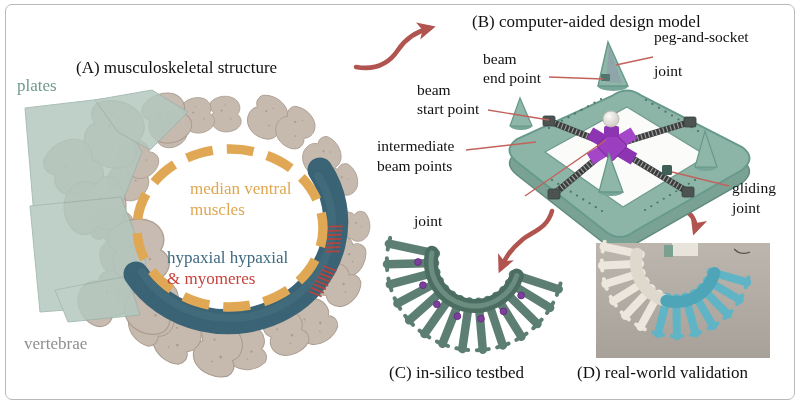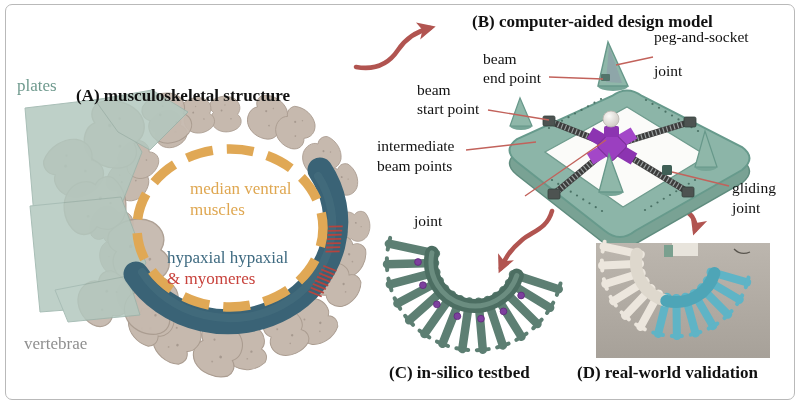--- a/index.html
+++ b/index.html
@@ -8,21 +8,21 @@
   }
   html,body{margin:0;padding:0;background:#fff;}
   #fig{position:relative;width:800px;height:407px;background:#ffffff;overflow:hidden;
        font-family:"Liberation Serif","DejaVu Serif",serif;}
   #frame-border{position:absolute;left:5px;top:4px;right:5px;bottom:7px;
        border:1.5px solid #b9b9b9;border-radius:7px;pointer-events:none;}
   #art{position:absolute;left:0;top:0;}
   .lbl{position:absolute;white-space:nowrap;line-height:1;color:var(--ink);}
   .t17{font-size:17px;}
   .t15{font-size:15.5px;}
-  .bold{font-weight:bold;}
+  .bold{font-weight:normal;}
   .c-plates{color:var(--plates);}
   .c-orange{color:var(--orange);}
   .c-hypax{color:var(--hypax);}
   .c-myo{color:var(--myo);}
   .c-vert{color:var(--vert);}
 </style>
 </head>
 <body>
 
 <div id="fig">
@@ -417,21 +417,21 @@
           <line x1="710.6054210537795" y1="271.92294480941194" x2="747.1333654994356" y2="282.39716433045794" stroke="#5fb4c6" stroke-width="8" stroke-linecap="round"></line>
           <line x1="748.5115522785206" y1="277.59085585076633" x2="745.7551787203506" y2="287.20347281014955" stroke="#5fb4c6" stroke-width="4" stroke-linecap="round"></line>
           <path d="M636.8740959706478,253.68353236728964 A 40 40 0 0 0 666.3231241760133,300.81182905103987" fill="none" stroke="#ded8cd" stroke-width="12" stroke-linecap="round"></path>
           <path d="M666.3231241760133,300.81182905103987 A 40 40 0 0 0 714.4504678375328,273.02549423268" fill="none" stroke="#4ea5b7" stroke-width="12" stroke-linecap="round"></path>
         </g>
     </g>
   </svg>
 
   <div id="frame-border"></div>
 
-  <div class="lbl t17 bold" style="left:76px;top:59px;margin-top:28px;">(A) musculoskeletal structure</div>
+  <div class="lbl t17 bold" style="left:76px;top:59px;">(A) musculoskeletal structure</div>
   <div class="lbl t17 c-plates" style="left:17px;top:77px;">plates</div>
   <div class="lbl t17 c-orange" style="left:190px;top:180px;">median ventral</div>
   <div class="lbl t17 c-orange" style="left:190px;top:201px;">muscles</div>
   <div class="lbl t17 c-hypax" style="left:167px;top:249px;">hypaxial hypaxial</div>
   <div class="lbl t17 c-myo" style="left:167px;top:270px;">&amp; myomeres</div>
   <div class="lbl t17 c-vert" style="left:24px;top:335px;">vertebrae</div>
 
   <div class="lbl t17 bold" style="left:472px;top:13px;">(B) computer-aided design model</div>
   <div class="lbl t15" style="left:483px;top:51px;">beam</div>
   <div class="lbl t15" style="left:483px;top:70px;">end point</div>

